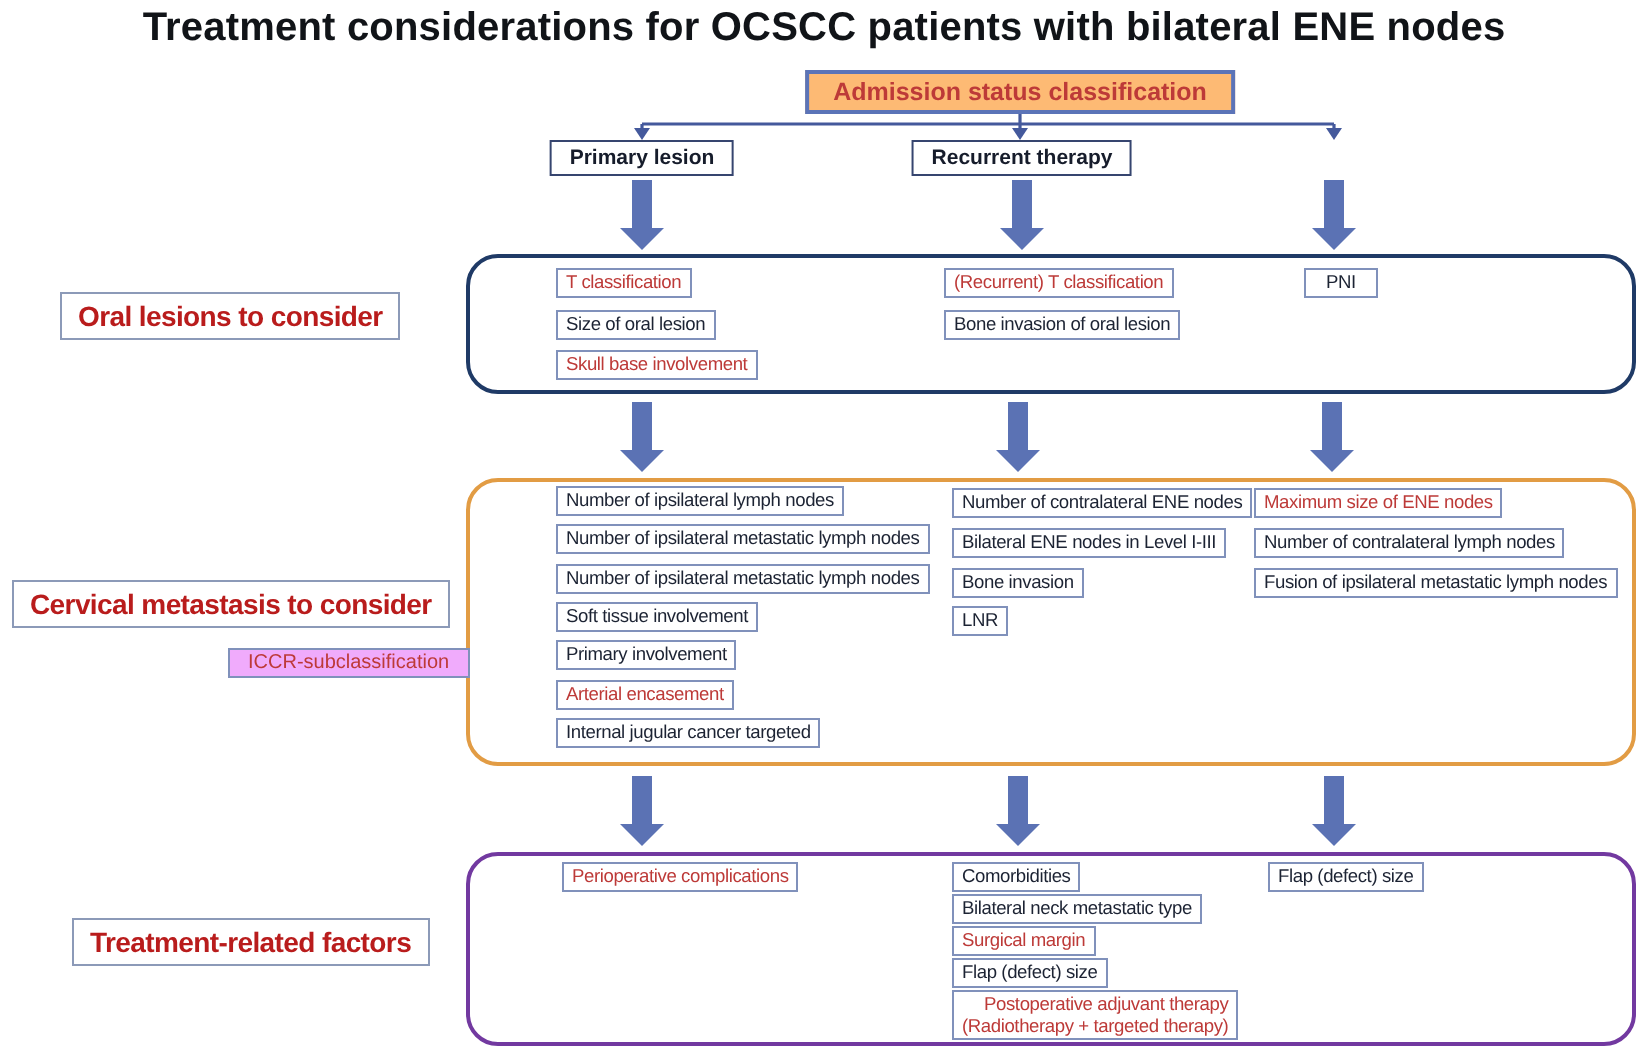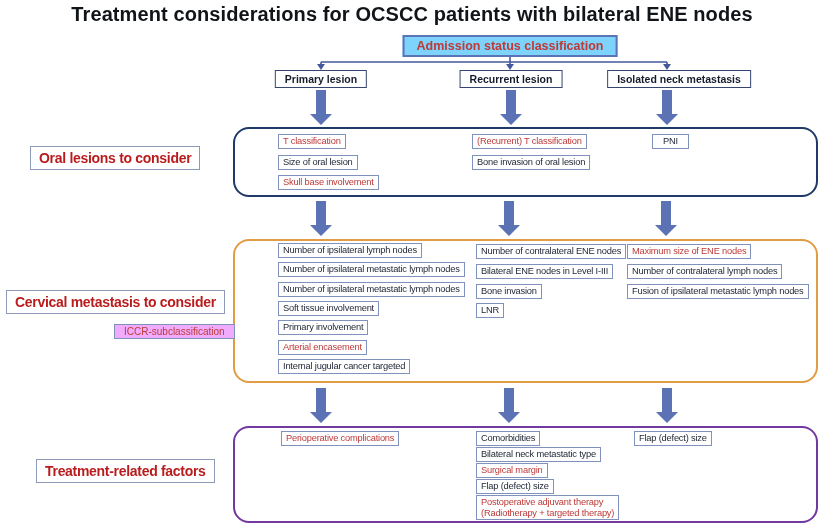--- a/index.html
+++ b/index.html
@@ -7,21 +7,21 @@
     position:relative;width:824px;height:531px;background:#ffffff;
     font-family:Liberation Sans, sans-serif;overflow:hidden;
   }
   .title{
     position:absolute;top:3px;left:0;width:824px;text-align:center;
     font-size:20px;font-weight:bold;color:#111418;letter-spacing:0.1px;
   }
   svg.overlay{position:absolute;left:0;top:0;z-index:1;}
   .admission{
     position:absolute;left:510px;top:35px;transform:translateX(-50%);
-    font-size:12.5px;font-weight:bold;color:#bd3a38;background:#7dd3fc;
+    font-size:12.5px;font-weight:bold;color:#bd3a38;background:#fdba74;
     border:2px solid #5b74b8;padding:2px 12px;white-space:pre;z-index:2;
   }
   .branch{
     position:absolute;top:70px;transform:translateX(-50%);
     font-size:10.5px;font-weight:bold;color:#161c2b;background:#fff;
     border:1.4px solid #36456f;padding:2px 9px;white-space:pre;z-index:2;
   }
   .container{position:absolute;left:233px;width:585px;border-radius:16px;background:transparent;z-index:1;box-sizing:border-box;}
   .c-oral{top:127px;height:70px;border:2px solid #1f3a66;}
   .c-cerv{top:239px;height:144px;border:2px solid #e29c44;}
@@ -33,21 +33,21 @@
   }
   .subseclabel{
     position:absolute;font-size:10px;color:#bd3a38;background:#f0abfc;
     border:1.1px solid #8091bb;padding:1px 9px;white-space:pre;z-index:2;
   }
   .ib{
     position:absolute;font-size:9.3px;letter-spacing:-0.2px;line-height:10.5px;
     color:#1c2333;background:#fff;border:1px solid #8091bb;
     padding:1px 4px;white-space:pre;z-index:2;
   }
-  .ib[data-variant="red"]{color:#bd3a38;}
+  .ib[data-variant="red"]{color:#bd3a38;text-align:right;}
 </style>
 </head>
 <body>
 
 <div class="canvas">
 
   <div class="title">Treatment considerations for OCSCC patients with bilateral ENE nodes</div>
 
   <svg class="overlay" width="824" height="531" viewBox="0 0 824 531">
     <g stroke="#44599c" stroke-width="1.6" fill="none">
@@ -70,22 +70,21 @@
       <polygon points="504,201 514,201 514,225 520,225 509,236 498,225 504,225"></polygon>
       <polygon points="661,201 671,201 671,225 677,225 666,236 655,225 661,225"></polygon>
       <polygon points="316,388 326,388 326,412 332,412 321,423 310,412 316,412"></polygon>
       <polygon points="504,388 514,388 514,412 520,412 509,423 498,412 504,412"></polygon>
       <polygon points="662,388 672,388 672,412 678,412 667,423 656,412 662,412"></polygon>
     </g>
   </svg>
 
   <div class="admission">Admission status classification</div>
   <div class="branch" style="left:321px">Primary lesion</div>
-  <div class="branch" style="left:511px">Recurrent lesion</div>
-  <div class="branch" style="left:679px">Isolated neck metastasis</div>
+  <div class="branch" style="left:511px">Recurrent therapy</div>
 
   <div class="container c-oral"></div>
   <div class="container c-cerv"></div>
   <div class="container c-treat"></div>
 
   <div class="seclabel" style="left:30px;top:146px">Oral lesions to consider</div>
   <div class="seclabel" style="left:6px;top:290px">Cervical metastasis to consider</div>
   <div class="subseclabel" style="left:114px;top:324px">ICCR-subclassification</div>
   <div class="seclabel" style="left:36px;top:459px">Treatment-related factors</div>
 

